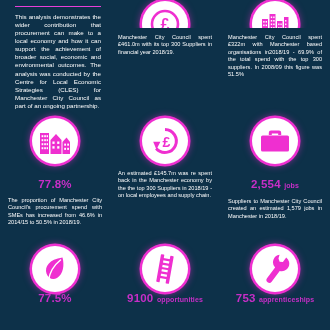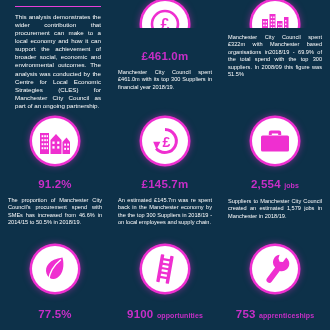--- a/index.html
+++ b/index.html
@@ -133,21 +133,21 @@
   }
   .row-2 .icon-circle { margin-bottom: 0; }
   .row-2 .stat-value { margin-top: 14px; }
   .row-2 .stat-text  { margin-top: 6px; }
 
   
   .row-3 {
     height: 100px;
     padding-top: 16px;
   }
-  .row-3 .stat-value { margin-top: 16px; }
+  .row-3 .stat-value { }
 
   .jobs-line { display: inline; }
 
   
   .glyph { fill: #ef2fd0; }
 </style>
 </head>
 <body>
 
 <div class="infographic">
@@ -162,21 +162,20 @@
 
     <div class="col">
       <div class="icon-wrap">
         <div class="icon-circle">
           <svg width="30" height="30" viewBox="0 0 30 30" aria-hidden="true">
             <circle cx="15" cy="15" r="13" fill="none" stroke="#ef2fd0" stroke-width="2.6"></circle>
             <text x="15" y="21" text-anchor="middle" font-family="Liberation Sans, sans-serif" font-size="16" font-weight="bold" fill="#ef2fd0">£</text>
           </svg>
         </div>
       </div>
-      <div class="stat-value">£461.0m</div>
       <div class="stat-text">Manchester City Council spent £461.0m with its top 300 Suppliers in financial year 2018/19.</div>
     </div>
 
     <div class="col">
       <div class="icon-wrap">
         <div class="icon-circle">
           <svg width="30" height="26" viewBox="0 0 30 26" aria-hidden="true">
             <g class="glyph">
               <rect x="2" y="8" width="6" height="18"></rect>
               <rect x="9.5" y="3" width="6" height="23"></rect>
@@ -240,33 +239,32 @@
               <rect x="18.2" y="13.5" width="2.2" height="2.4"></rect>
             <rect x="13.4" y="18.2" width="2.2" height="2.4"></rect>
               <rect x="18.2" y="18.2" width="2.2" height="2.4"></rect>
             <rect x="25.2" y="15.6" width="1.8" height="2.1"></rect>
               <rect x="28.2" y="15.6" width="1.8" height="2.1"></rect>
             <rect x="25.2" y="19.8" width="1.8" height="2.1"></rect>
               <rect x="28.2" y="19.8" width="1.8" height="2.1"></rect>
           </g>
         </svg>
       </div>
-      <div class="stat-value">91.2%</div>
+      <div class="stat-value">77.8%</div>
       <div class="stat-text">The proportion of Manchester City Council's procurement spend with SMEs has increased from 46.6% in 2014/15 to 50.5% in 2018/19.</div>
     </div>
 
     <div class="col">
       <div class="icon-circle">
         <svg width="32" height="32" viewBox="0 0 32 32" aria-hidden="true">
           <path d="M16 4.5 A11.5 11.5 0 1 1 7.2 23.6" fill="none" stroke="#ef2fd0" stroke-width="3" stroke-linecap="butt"></path>
           <polygon points="4.2,16.8 11.4,16.8 7.4,24.6" fill="#ef2fd0"></polygon>
           <text x="17.5" y="21.5" text-anchor="middle" font-family="Liberation Sans, sans-serif" font-size="14" font-weight="bold" fill="#ef2fd0">£</text>
         </svg>
       </div>
-      <div class="stat-value">£145.7m</div>
       <div class="stat-text">An estimated £145.7m was re spent back in the Manchester economy by the the top 300 Suppliers in 2018/19 - on local employees and supply chain.</div>
     </div>
 
     <div class="col">
       <div class="icon-circle">
         <svg width="32" height="26" viewBox="0 0 32 26" aria-hidden="true">
           <g class="glyph">
             <path d="M12 2.5 h8 a2.2 2.2 0 0 1 2.2 2.2 V7 h-3 V5.5 h-6.4 V7 h-3 V4.7 A2.2 2.2 0 0 1 12 2.5 Z"></path>
             <rect x="2" y="7.5" width="28" height="16" rx="1.6"></rect>
           </g>

